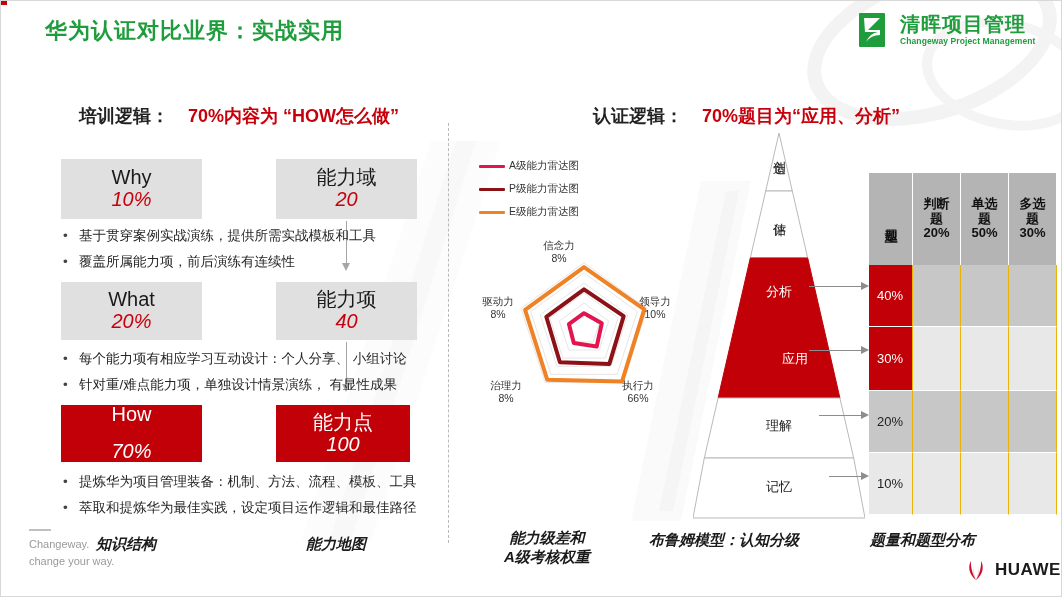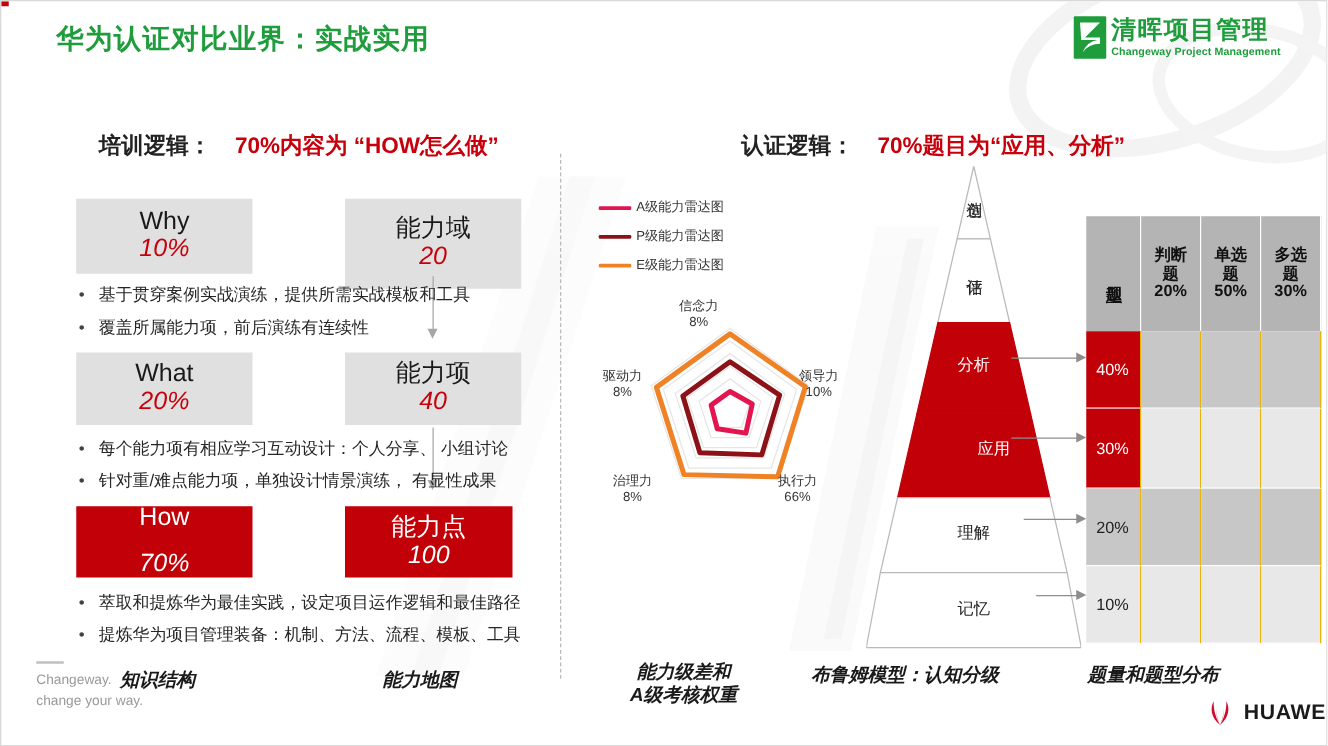--- a/index.html
+++ b/index.html
@@ -18,21 +18,21 @@
           transform:rotate(-18deg);pointer-events:none;}
   .swoosh2{position:absolute;right:-30px;top:18px;width:150px;height:90px;
            border-radius:50%;border:10px solid #f4f4f4;transform:rotate(12deg);pointer-events:none;}
 
   .topmark{position:absolute;left:0;top:0;width:6px;height:4px;background:#c7000b;}
 
   .title{position:absolute;left:44px;top:15px;font-size:22px;font-weight:bold;
          color:#1f9d3d;letter-spacing:1px;white-space:nowrap;}
 
   
-  .cw-logo{position:absolute;left:858px;top:12px;display:flex;align-items:center;gap:4px;}
+  .cw-logo{position:absolute;left:858px;top:12px;display:flex;align-items:center;gap:15px;}
   .cw-mark{width:26px;height:34px;background:#1f9d3d;position:relative;border-radius:1px;}
   .cw-mark svg{position:absolute;left:0;top:0;}
   .cw-txt{display:flex;flex-direction:column;line-height:1;}
   .cw-cn{font-size:20px;font-weight:bold;color:#1f9d3d;letter-spacing:1px;white-space:nowrap;}
   .cw-en{font-size:8.5px;font-weight:bold;color:#1f9d3d;letter-spacing:.1px;margin-top:3px;white-space:nowrap;}
 
   
   .vdiv{position:absolute;left:447px;top:122px;width:0;height:420px;
         border-left:1px dashed #b9b9b9;}
 
@@ -148,21 +148,21 @@
 
   <div class="sechead" style="left:78px;top:103px;">
     <span>培训逻辑：</span>
     <span class="red" style="margin-left:14px;">70%内容为 “HOW怎么做”</span>
   </div>
 
   <div class="fbox" style="left:60px;top:158px;width:141px;height:60px;">
     <div class="l1">Why</div>
     <div class="l2">10%</div>
   </div>
-  <div class="fbox" style="left:275px;top:158px;width:141px;height:72px;align-items:center;">
+  <div class="fbox" style="left:275px;top:158px;width:141px;height:60px;align-items:center;">
     <div class="l1">能力域</div>
     <div class="l2">20</div>
   </div>
   <div class="vconn" style="left:341px;top:220px;height:50px;">
     <div class="ln"></div>
       <div class="hd"></div>
   </div>
 
   <div class="bullets" style="left:62px;top:222px;">
     <div class="row">
@@ -199,24 +199,24 @@
     <div class="l1">How</div>
     <div class="l2">70%</div>
   </div>
   <div class="fbox red" style="left:275px;top:404px;width:134px;height:57px;">
     <div class="l1">能力点</div>
     <div class="l2">100</div>
   </div>
 
   <div class="bullets" style="left:62px;top:468px;">
     <div class="row">
+      <span class="dot">•</span><span>提炼华为项目管理装备：机制、方法、流程、模板、工具</span>
+    </div>
+    <div class="row">
       <span class="dot">•</span><span>萃取和提炼华为最佳实践，设定项目运作逻辑和最佳路径</span>
-    </div>
-    <div class="row">
-      <span class="dot">•</span><span>提炼华为项目管理装备：机制、方法、流程、模板、工具</span>
     </div>
   </div>
 
   <div class="cap" style="left:95px;top:534px;">知识结构</div>
   <div class="cap" style="left:305px;top:534px;">能力地图</div>
 
   <div class="cwfoot">
     <div class="bar"></div>
     <div>Changeway.</div>
     <div>change your way.</div>

